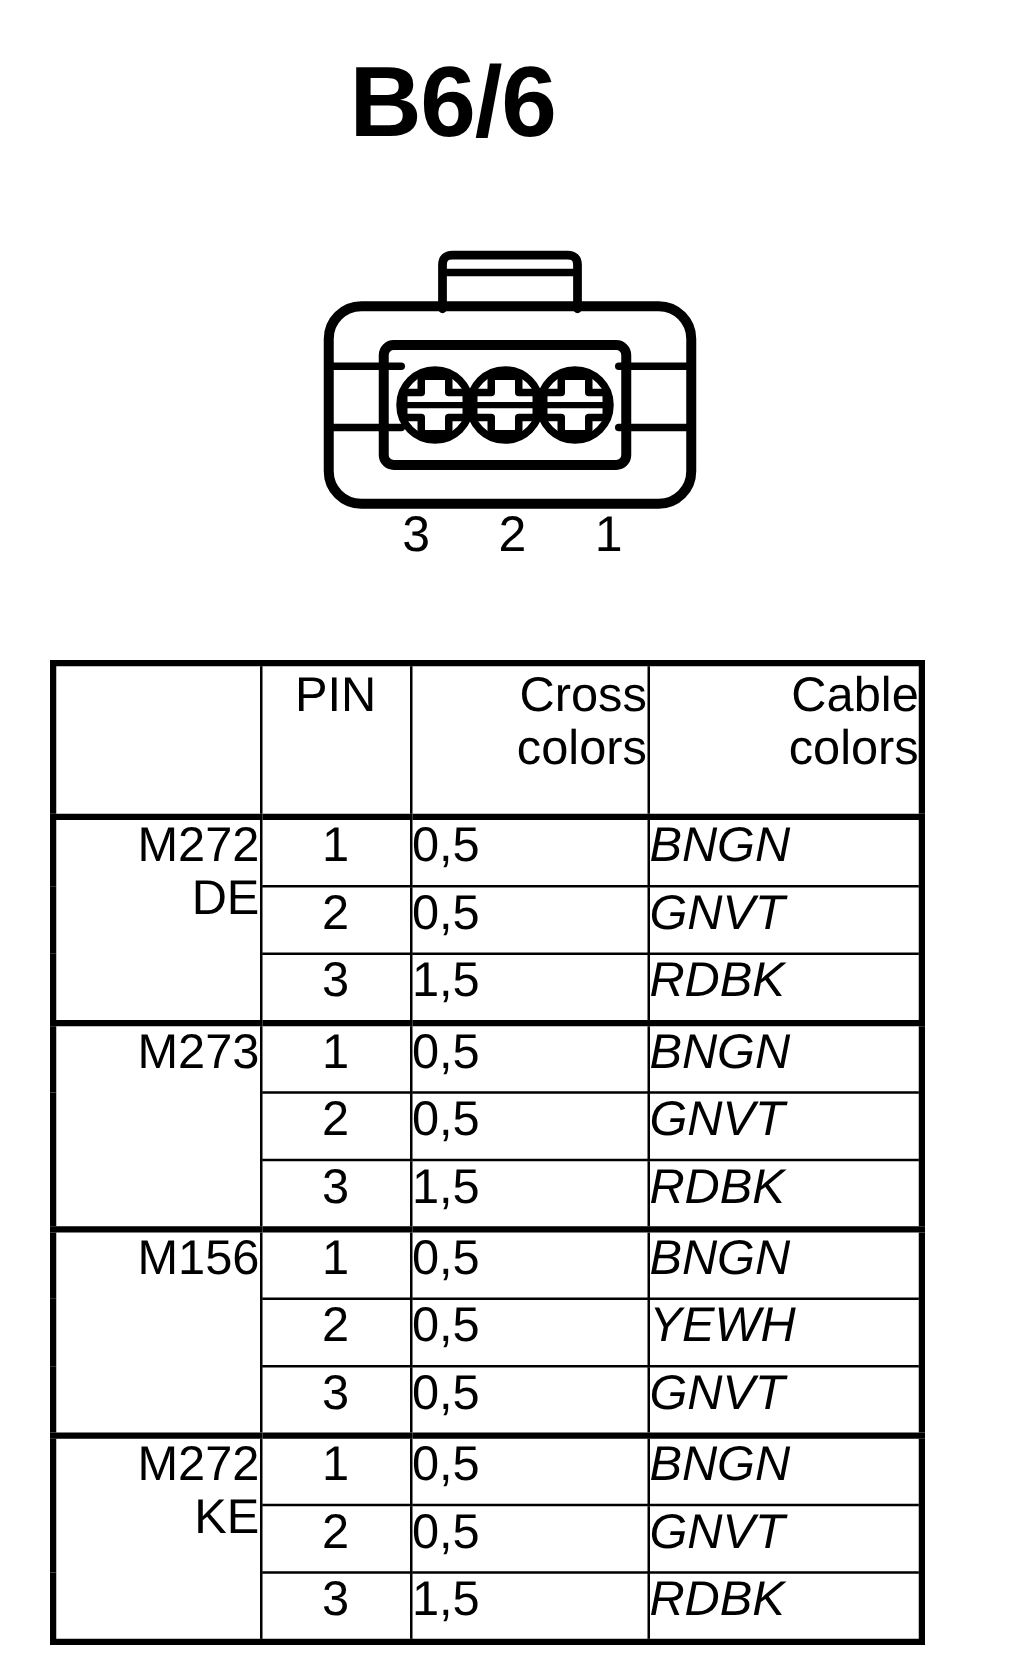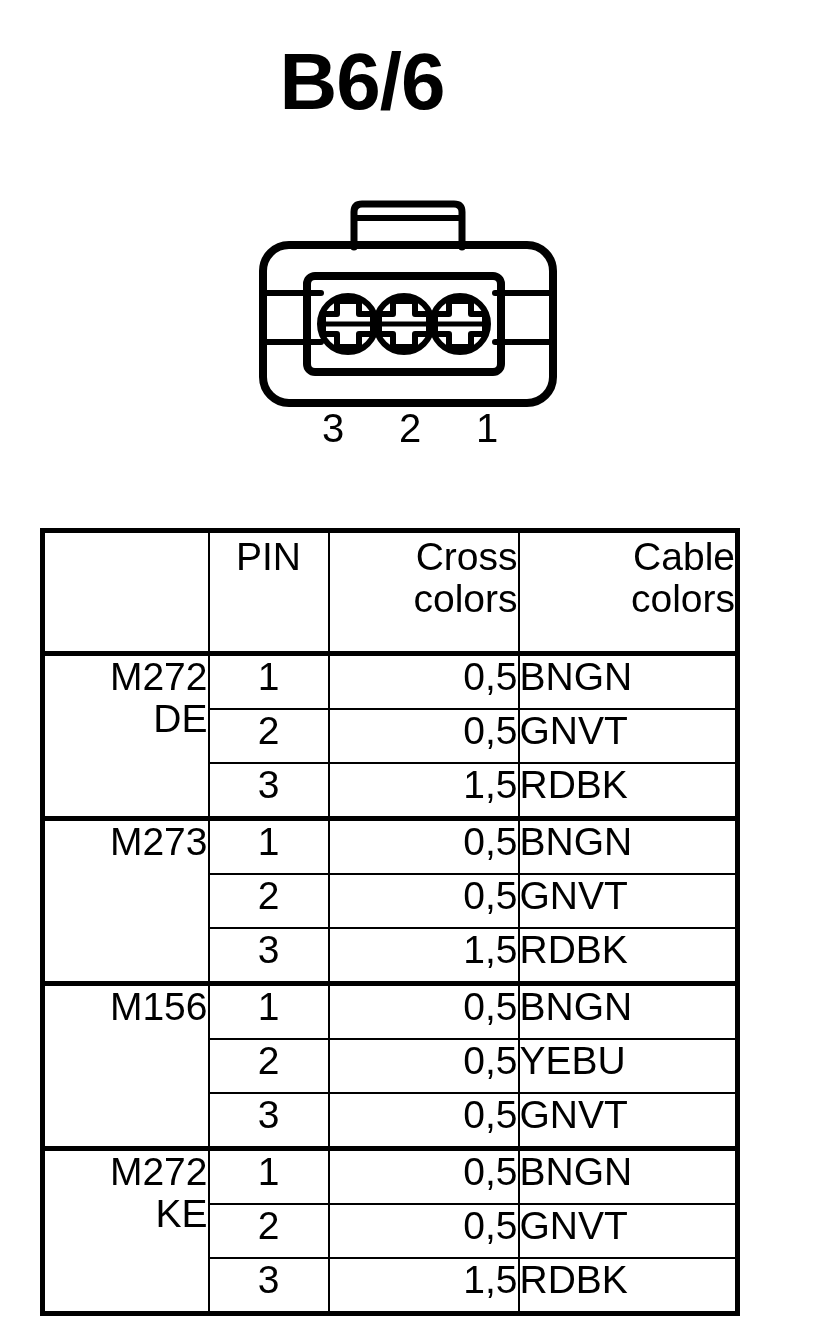--- a/index.html
+++ b/index.html
@@ -102,28 +102,29 @@
   .cell-model {
     text-align: center;
     vertical-align: top;
     padding-top: 2px;
   }
   .cell-pin {
     text-align: center;
     vertical-align: middle;
   }
   .cell-cross {
-    text-align: right;
+    text-align: left;
     padding-left: 9px;
     vertical-align: middle;
   }
   .cell-colors {
     text-align: left;
     padding-left: 9px;
     vertical-align: middle;
+    font-style: italic;
   }
 
   
   tr.group-start > td {
     border-top: 5px solid #000;
   }
   .model-line { display: block; text-align: right; }
 </style>
 </head>
 <body>
@@ -239,21 +240,21 @@
         <td class="cell-model" rowspan="3">
           <span class="model-line">M156</span>
         </td>
         <td class="cell-pin">1</td>
         <td class="cell-cross">0,5</td>
         <td class="cell-colors">BNGN</td>
       </tr>
       <tr>
         <td class="cell-pin">2</td>
         <td class="cell-cross">0,5</td>
-        <td class="cell-colors">YEBU</td>
+        <td class="cell-colors">YEWH</td>
       </tr>
       <tr>
         <td class="cell-pin">3</td>
         <td class="cell-cross">0,5</td>
         <td class="cell-colors">GNVT</td>
       </tr>
       <tr class="group-start">
         <td class="cell-model" rowspan="3">
           <span class="model-line">M272</span>
           <span class="model-line">KE</span>

